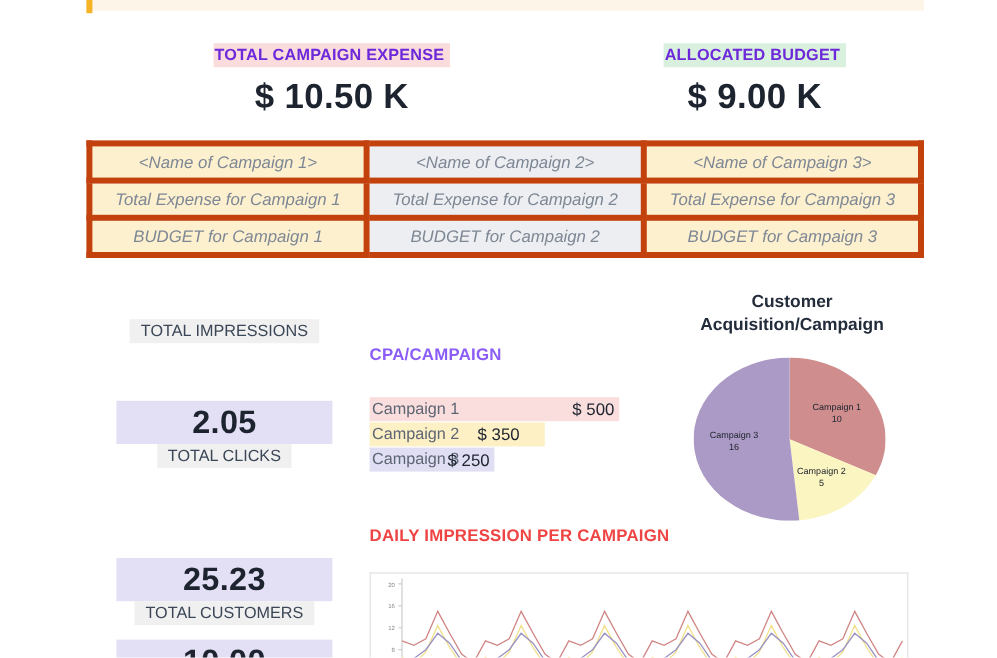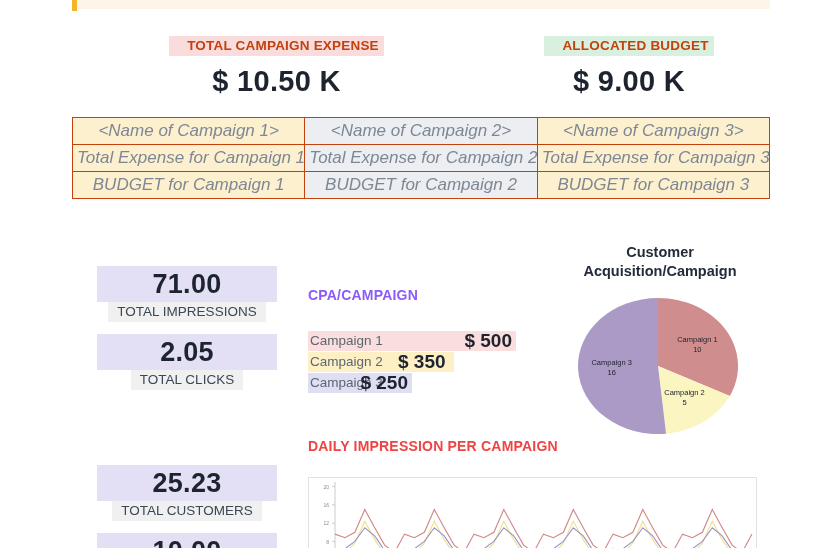--- a/index.html
+++ b/index.html
@@ -37,22 +37,22 @@
   
   .hdr-kpi {
     position: absolute;
     text-align: center;
   }
   .hdr-kpi-label {
     display: inline-block;
     font-size: 13.5px;
     font-weight: bold;
     letter-spacing: .2px;
-    padding: 2px 5px 3px 18px;
-    color: #c2410c;
+    padding: 2px 5px 3px 1px;
+    color: #6d28d9;
     white-space: nowrap;
   }
   .hdr-kpi-label.pink { background: #fadcdc; }
   .hdr-kpi-label.green { background: #d9f0de; }
   .hdr-kpi-value {
     margin-top: 9px;
     font-size: 29px;
     font-weight: bold;
     color: #1d242f;
     white-space: nowrap;
@@ -65,25 +65,25 @@
   
   .camp-table {
     position: absolute;
     left: 72px;
     top: 117px;
     width: 698px;
     border-collapse: collapse;
     table-layout: fixed;
   }
   .camp-table td {
-    border: 1px solid #c2410c;
+    border: 5px solid #c2410c;
     height: 26px;
     text-align: center;
     vertical-align: middle;
-    font-size: 17px;
+    font-size: 14px;
     font-style: italic;
     color: #7e8794;
     padding: 0 4px;
     white-space: nowrap;
     overflow: hidden;
   }
   .camp-table td.col-a { background: #fdf0cf; }
   .camp-table td.col-b { background: #eceef2; }
 
   
@@ -150,22 +150,22 @@
     line-height: 20px;
     font-size: 13.5px;
     color: #5d6674;
     white-space: nowrap;
   }
   .cpa-val {
     position: absolute;
     top: 0;
     height: 16px;
     line-height: 20px;
-    font-size: 19px;
-    font-weight: bold;
+    font-size: 14px;
+    font-weight: normal;
     color: #1d242f;
     white-space: nowrap;
   }
 
   
   .pie-title {
     position: absolute;
     left: 560px;
     top: 243px;
     width: 200px;
@@ -243,21 +243,20 @@
     </tr>
     <tr>
       <td class="col-a">BUDGET for Campaign 1</td>
       <td class="col-b">BUDGET for Campaign 2</td>
       <td class="col-a">BUDGET for Campaign 3</td>
     </tr>
   </tbody>
 </table>
 
 <div class="kpi" id="kpi-impressions">
-  <div class="kpi-value">71.00</div>
   <span class="kpi-label">TOTAL IMPRESSIONS</span>
 </div>
 
 <div class="kpi" id="kpi-clicks">
   <div class="kpi-value">2.05</div>
   <span class="kpi-label">TOTAL CLICKS</span>
 </div>
 
 <div class="kpi" id="kpi-customers">
   <div class="kpi-value">25.23</div>

